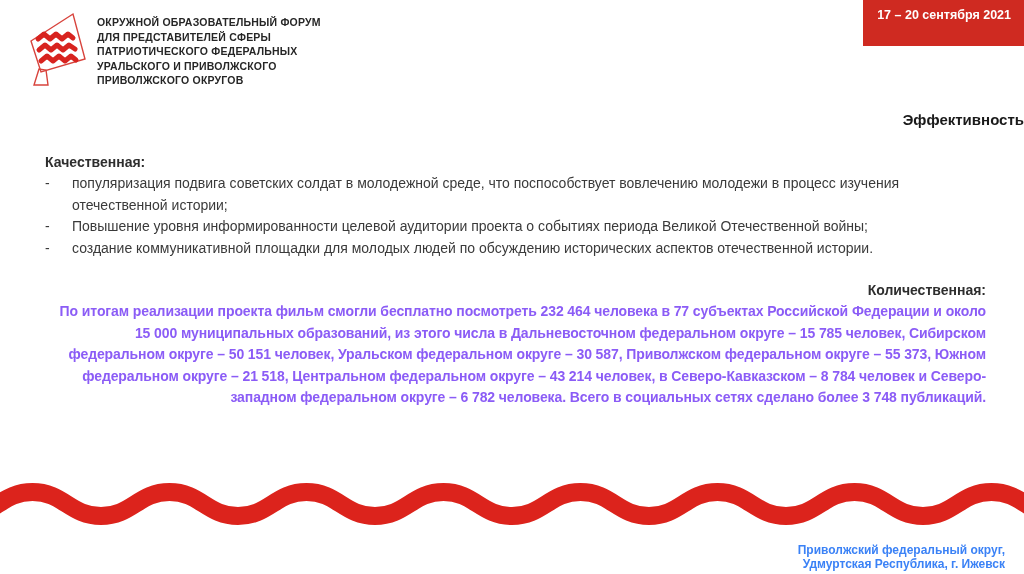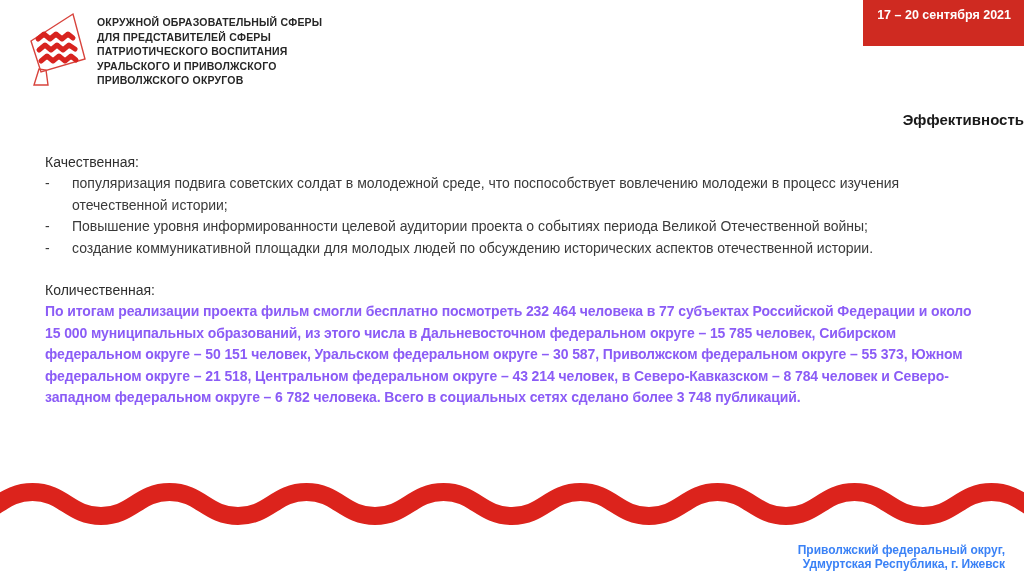--- a/index.html
+++ b/index.html
@@ -26,25 +26,25 @@
   
   .slide-title {
     position:absolute; top:111px; left:0; width:100%;
     text-align:right; font-size:15px; font-weight:bold; color:#1a1a1a;
   }
   
   .content {
     position:absolute; left:45px; right:38px; top:152px;
     font-size:14px; line-height:21.4px;
   }
-  .section-heading { font-size:14px; font-weight:normal; color:#2e2e2e; }
+  .section-heading { font-size:14px; font-weight:bold; color:#2e2e2e; }
   ul.bullets { list-style:none; }
   ul.bullets li { display:flex; }
   ul.bullets .dash { flex:none; width:27px; }
-  .quant { margin-top:21px; }
+  .quant { margin-top:21px;text-align:right; }
   .quant p { font-weight:bold; color:#8b5cf6; letter-spacing:-0.1px; }
   
   .wave-wrap { position:absolute; left:0; top:470px; width:1024px; height:80px; }
   
   .footer-location {
     position:absolute; right:19px; bottom:3px;
     text-align:right; color:#3b82f6; font-weight:bold;
     font-size:12px; line-height:14px;
   }
 </style>
@@ -59,23 +59,23 @@
       <path d="M15,60 L10,76 L24,76 L22,61 Z"></path>
     </g>
     <g fill="none" stroke="#d8231f" stroke-width="5" stroke-linejoin="round" stroke-linecap="round">
       <path d="M14,30 l6,-5 6,5 6,-5 6,5 6,-5 5,4"></path>
       <path d="M15,41 l6,-5 6,5 6,-5 6,5 6,-5 6,4"></path>
       <path d="M17,52 l6,-5 6,5 6,-5 6,5 6,-5 5,4"></path>
     </g>
   </svg>
 
   <div class="forum-name">
-    <div>ОКРУЖНОЙ ОБРАЗОВАТЕЛЬНЫЙ СФЕРЫ</div>
+    <div>ОКРУЖНОЙ ОБРАЗОВАТЕЛЬНЫЙ ФОРУМ</div>
     <div>ДЛЯ ПРЕДСТАВИТЕЛЕЙ СФЕРЫ</div>
-    <div>ПАТРИОТИЧЕСКОГО ВОСПИТАНИЯ</div>
+    <div>ПАТРИОТИЧЕСКОГО ФЕДЕРАЛЬНЫХ</div>
     <div>УРАЛЬСКОГО И ПРИВОЛЖСКОГО</div>
     <div>ПРИВОЛЖСКОГО ОКРУГОВ</div>
   </div>
 
   <div class="date-badge">17 – 20 сентября 2021</div>
 
   <div class="slide-title">Эффективность</div>
 
   <div class="content">
 

